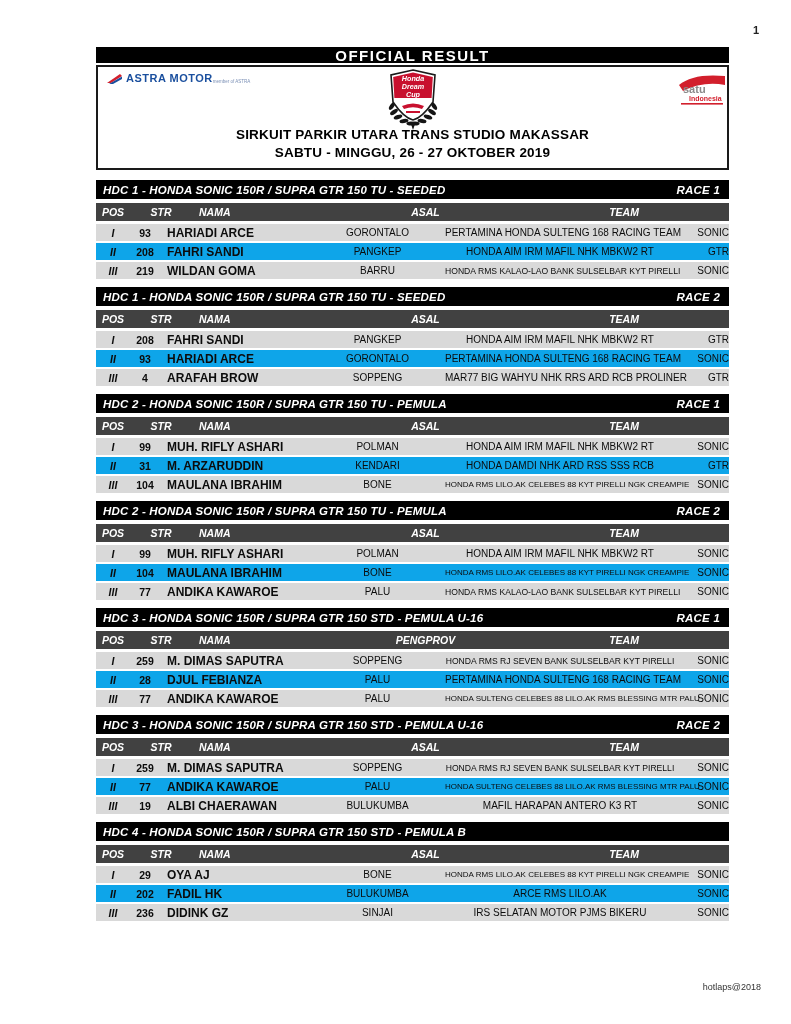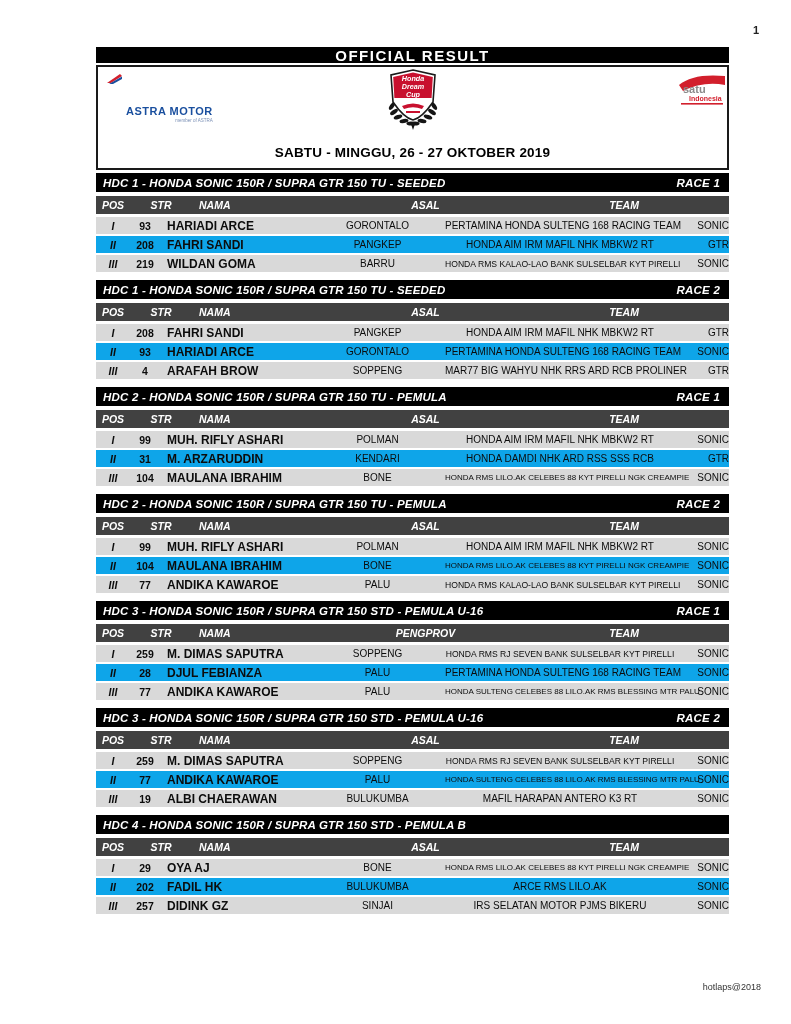--- a/index.html
+++ b/index.html
@@ -22,33 +22,33 @@
     margin-top:47px;height:16px;background:#000;
     display:flex;align-items:center;justify-content:center;
     color:#fff;font-weight:bold;font-size:15px;letter-spacing:1.5px;
   }
   
   .header-box{
     margin-top:2px;height:105px;border:2px solid #1a1a1a;
     position:relative;background:#fff;box-sizing:border-box;
   }
   .astra-logo{position:absolute;left:8px;top:6px;display:flex;align-items:flex-start;gap:3px;}
-  .astra-text{display:flex;flex-direction:column;line-height:1;margin-top:33px;}
+  .astra-text{display:flex;flex-direction:row;line-height:1;}
   .astra-name{font-size:11px;font-weight:bold;color:#1a4f9e;letter-spacing:.5px;}
   .astra-sub{font-size:4.5px;color:#7a8fb5;align-self:flex-end;margin-top:2px;}
   .hdc-logo{position:absolute;left:50%;top:1px;transform:translateX(-50%);}
   .satu-logo{position:absolute;right:0;top:4px;}
   .venue{
     position:absolute;left:0;right:0;text-align:center;
     font-weight:bold;font-size:13.5px;color:#000;letter-spacing:.2px;
   }
   .venue-line1{bottom:26px;}
   .venue-line2{bottom:8px;}
   
-  .sections{margin-top:3px;}
+  .sections{margin-top:10px;}
   .section{margin-bottom:8px;}
   .sec-bar{
     height:19px;background:#000;color:#fff;
     display:flex;align-items:center;justify-content:space-between;
     font-weight:bold;font-style:italic;font-size:11.5px;
     padding:0 9px 0 7px;letter-spacing:.2px;
     margin-bottom:4px;
   }
   .thead{
     height:18px;background:#414141;color:#fff;
@@ -133,20 +133,21 @@
 
       <div class="satu-logo">
         <svg width="52" height="40" viewBox="0 0 52 40">
           <path d="M4 14 Q18 2 50 5 L50 14 Q28 10 8 20 Z" fill="#d21f2c"></path>
           <text x="8" y="22" font-size="11" font-weight="bold" fill="#8a8a8a" font-family="Liberation Sans, sans-serif">satu</text>
           <text x="14" y="30" font-size="7" font-weight="bold" fill="#d21f2c" font-family="Liberation Sans, sans-serif">Indonesia</text>
           <rect x="6" y="32" width="42" height="1.6" fill="#d21f2c"></rect>
         </svg>
       </div>
 
+      <div class="venue venue-line1">SIRKUIT PARKIR UTARA TRANS STUDIO MAKASSAR</div>
       <div class="venue venue-line2">SABTU - MINGGU, 26 - 27 OKTOBER 2019</div>
     </div>
 
     <div class="sections">
   <div class="section">
     <div class="sec-bar">
       <span>HDC 1 - HONDA SONIC 150R / SUPRA GTR 150 TU - SEEDED</span>
       <span>RACE 1</span>
     </div>
     <div class="thead">
@@ -429,21 +430,21 @@
     <span class="c-pos">II</span>
     <span class="c-str">202</span>
     <span class="c-nama">FADIL HK</span>
     <span class="c-asal">BULUKUMBA</span>
     <span class="c-team" style="font-size: 10px;">ARCE RMS LILO.AK</span>
     <span class="c-type">SONIC</span>
   </div>
 
   <div class="trow shaded">
     <span class="c-pos">III</span>
-    <span class="c-str">257</span>
+    <span class="c-str">236</span>
     <span class="c-nama">DIDINK GZ</span>
     <span class="c-asal">SINJAI</span>
     <span class="c-team" style="font-size: 10px;">IRS SELATAN MOTOR PJMS BIKERU</span>
     <span class="c-type">SONIC</span>
   </div>
 </div>
   </div>
 </div>
 
   </div>

